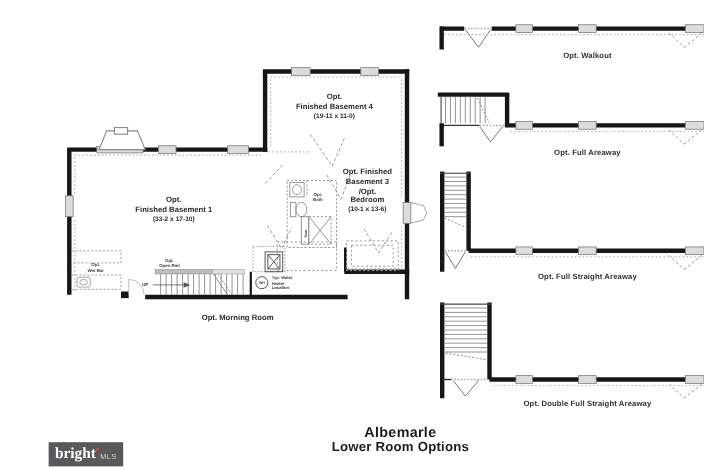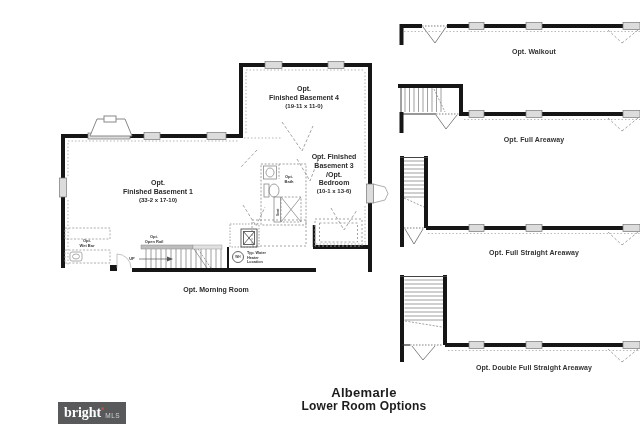--- a/index.html
+++ b/index.html
@@ -12,21 +12,21 @@
   .room .dims{font-size:6px;}
   .micro{font-size:4px;line-height:1.2;color:#3a3a3a;}
   .opt-label{font-size:7px;letter-spacing:.1px;color:#333;}
   .title1{font-size:13px;letter-spacing:.3px;color:#1c1c1c;}
   .title2{font-size:12px;letter-spacing:.2px;color:#1c1c1c;}
   .wh-abbr{font-size:3.2px;color:#444;}
   .heater-note{position:absolute;font-size:3.8px;line-height:1.25;font-weight:bold;
                color:#3a3a3a;text-align:left;white-space:nowrap;}
   .seat{position:absolute;left:232px;top:216px;font-size:3.5px;font-weight:bold;color:#444;
         transform:rotate(-90deg);transform-origin:0 0;white-space:nowrap;}
-  .logo{position:absolute;left:14px;top:402px;width:68px;height:22px;background:#58595b;
+  .logo{position:absolute;left:0;top:402px;width:68px;height:22px;background:#58595b;
         display:flex;align-items:center;justify-content:center;}
   .logo .brand{font-family:"Liberation Serif",serif;font-weight:bold;font-size:14px;
                color:#ffffff;line-height:1;}
   .logo .dot{width:3px;height:3px;border-radius:50%;background:#c84b3c;margin:-9px 1px 0 0;}
   .logo .suffix{font-size:6.5px;color:#d2d2d2;letter-spacing:.5px;margin-top:4px;}
 </style>
 </head>
 <body>
 
 <div class="sheet">

